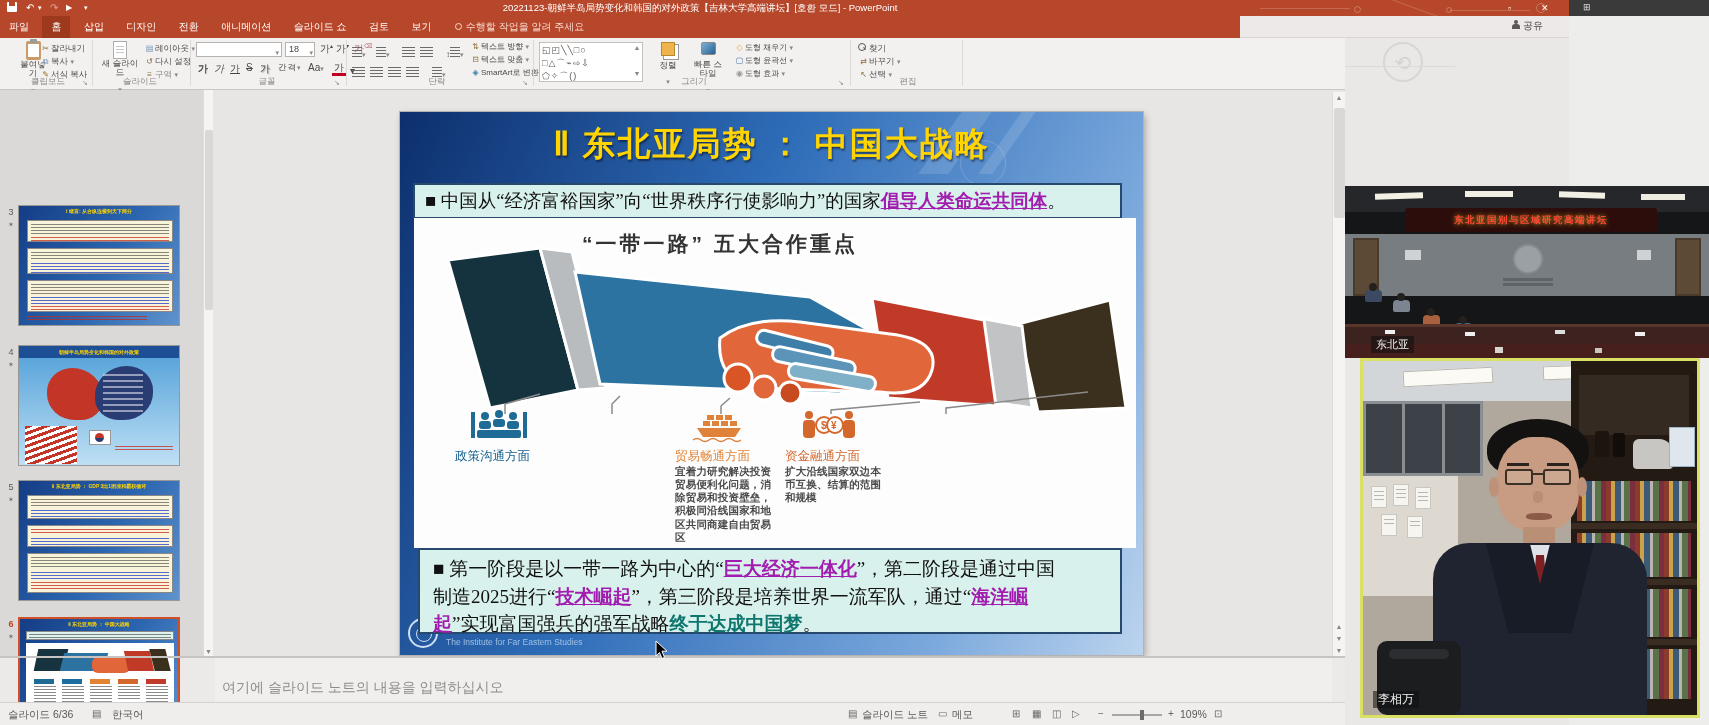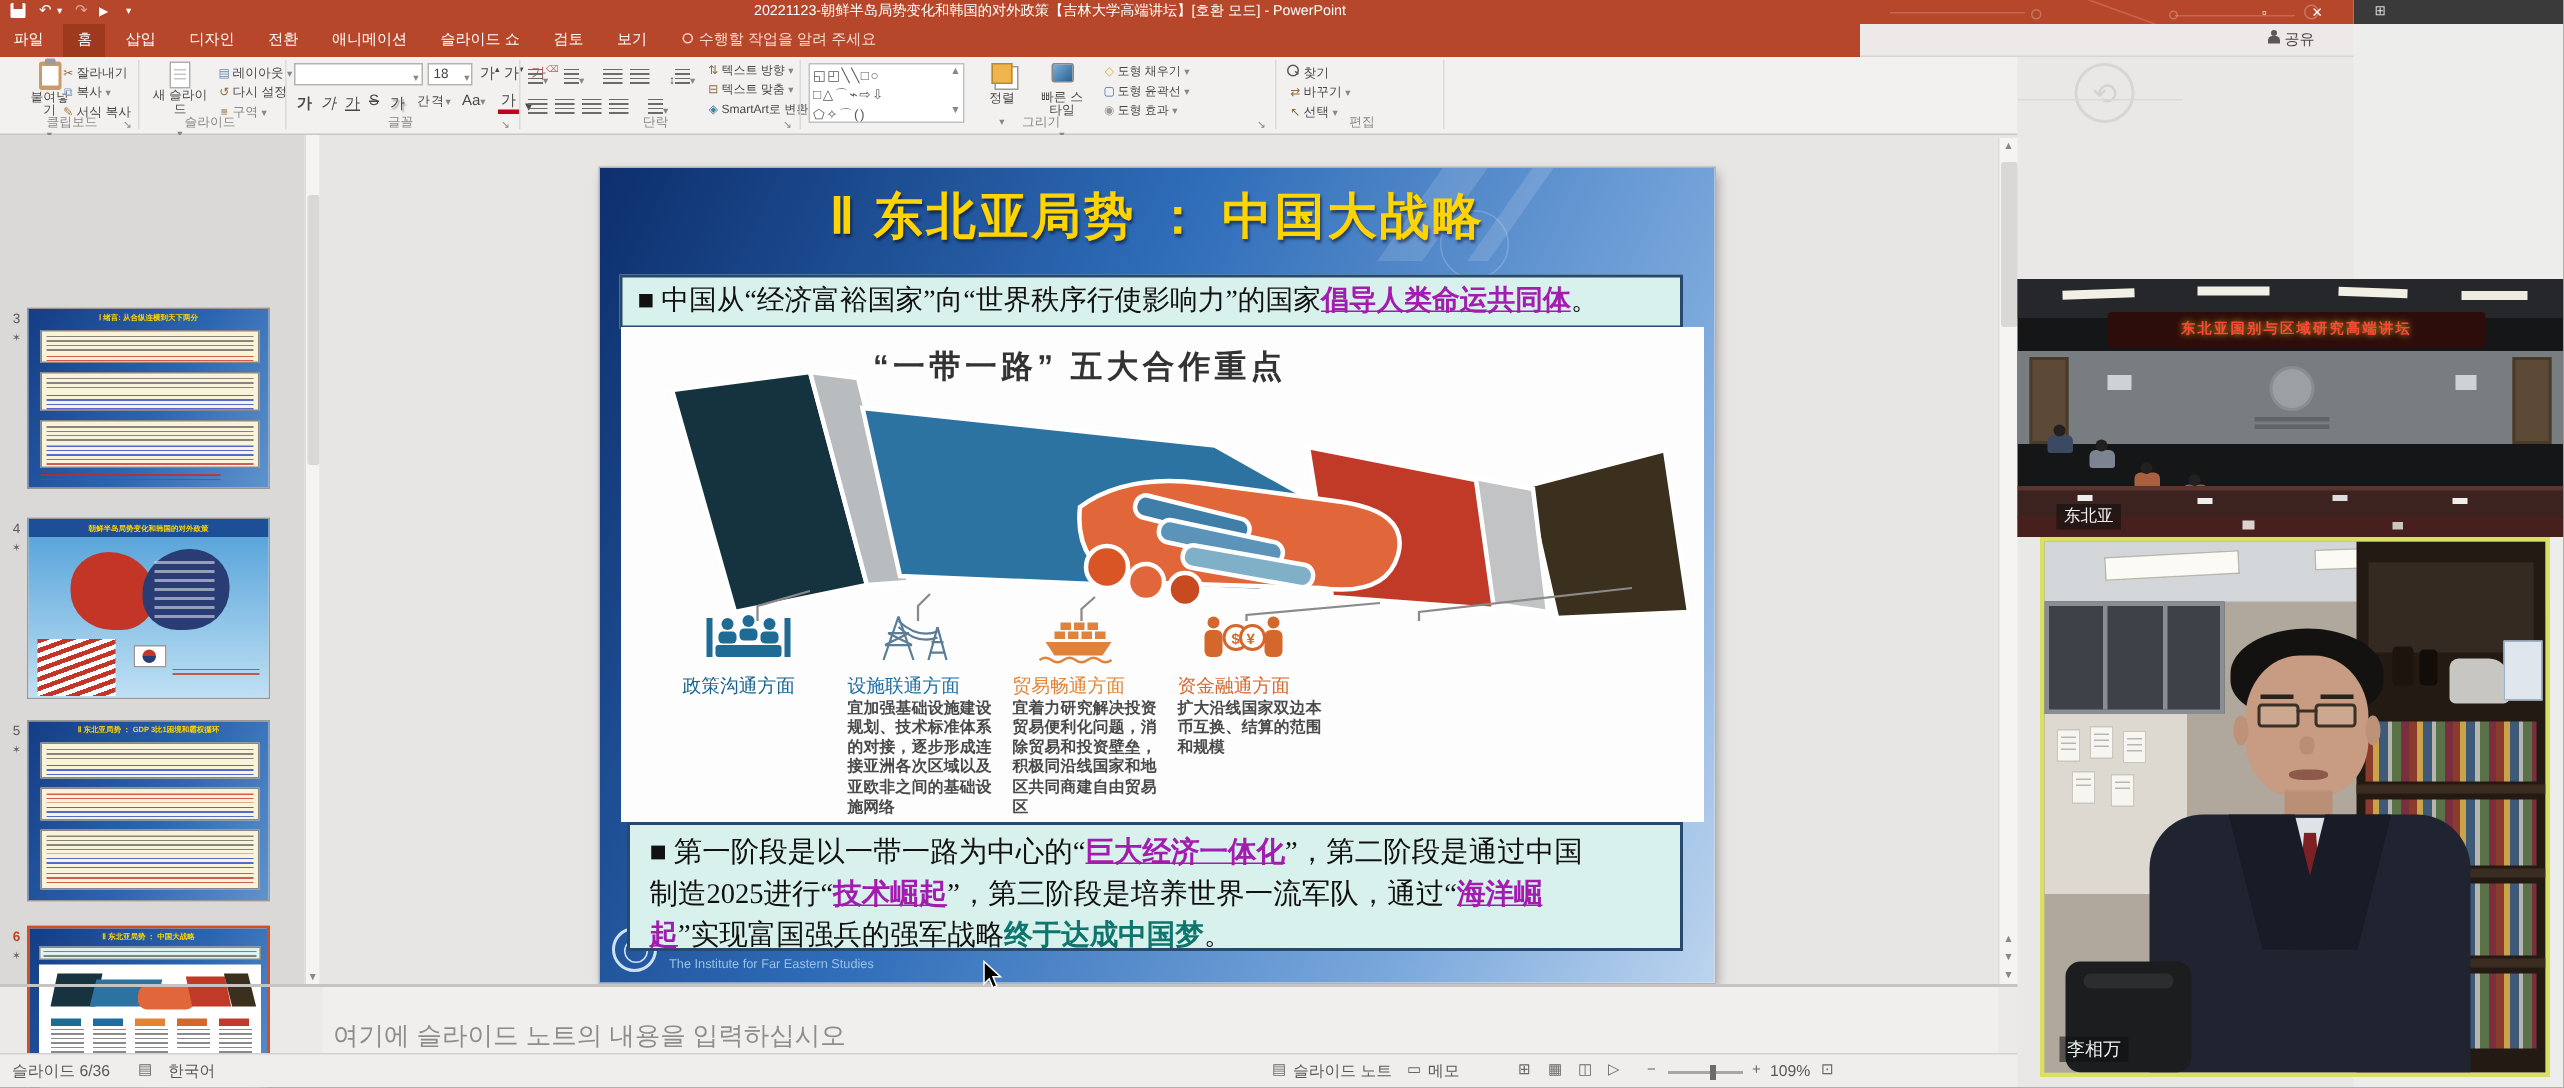--- a/index.html
+++ b/index.html
@@ -87,21 +87,21 @@
   .ifes-circle{width:30px;height:30px;border:2px solid #cfe0f2;border-radius:50%;position:relative}
   .ifes-circle:before{content:"";position:absolute;left:6px;top:6px;width:14px;height:14px;border:1px solid #cfe0f2;border-radius:50%}
   .ifes-abbr{font-size:13px;font-weight:bold;color:#e8eef8;letter-spacing:1px}
   .ifes-name{font-size:8.5px;color:#9cc0e4;white-space:nowrap}
   
   .vscroll{background:#f5f4f3;border-left:1px solid #dedcda}
   .sb-arrow{color:#8a8886;font-size:7px;text-align:center;width:100%}
   .sb-thumb{left:1px;width:11px;background:#dad8d6;border-radius:2px}
   
   .notespane{left:215px;top:658px;width:1117px;height:44px;background:#f1efee}
-  .notes-ph{left:7px;top:21px;font-size:17px;color:#8f8d8b;white-space:nowrap}
+  .notes-ph{left:7px;top:21px;font-size:14px;color:#8f8d8b;white-space:nowrap}
   .statusbar{left:0;top:702px;width:1345px;height:23px;background:#f0eeed;border-top:1px solid #d4d2d0}
   .st{font-size:10.5px;color:#5a5856;line-height:22px;white-space:nowrap}
   .stic{font-size:10px;color:#6a6866;line-height:22px}
   
   .right-strip{left:1569px;top:0;width:140px;height:725px;background:#ededec}
   .right-dark{left:1569px;top:0;width:140px;height:16px;background:#3a3a3a}
   .winB{left:1345px;top:38px;width:224px;height:687px;background:#eae8e7}
   .video-top{left:1345px;top:186px;width:364px;height:172px;background:#151618;overflow:hidden}
   .video-bottom{left:1360px;top:358px;width:340px;height:360px;border:3px solid #d9e063;background:#a9a399;overflow:hidden}
   .vlabel{background:rgba(15,15,15,.55);color:#f0f0f0;font-size:11px;line-height:17px;padding:0 5px;white-space:nowrap}
@@ -409,31 +409,20 @@
             <circle cx="30" cy="6" r="4"></circle>
             <circle cx="44" cy="8" r="4"></circle>
         <rect x="10" y="13" width="12" height="8" rx="3"></rect>
             <rect x="24" y="11" width="12" height="8" rx="3"></rect>
             <rect x="38" y="13" width="12" height="8" rx="3"></rect>
         <rect x="8" y="22" width="44" height="8" rx="2"></rect>
           </g>
         </svg>
       <div class="col-head" style="color: rgb(22, 96, 143);">政策沟通方面</div>
     </div>
-    <div class="a col" style="left:165px;width:96px">
-      <svg width="60" height="36" style="margin-left:14px">
-        <g stroke="#5b7d95" stroke-width="1.5" fill="none">
-        <path d="M20,3 L10,32 M20,3 L30,32 M13,14 L27,14 M11,22 L29,22 M13,14 L29,22 M27,14 L11,22"></path>
-        <path d="M46,10 L40,32 M46,10 L52,32 M42,20 L50,20 M41,27 L51,27"></path>
-        <path d="M20,6 Q33,18 46,13 M20,10 Q33,22 46,17"></path>
-          </g>
-        </svg>
-      <div class="col-head" style="color: rgb(29, 109, 160);">设施联通方面</div>
-      <div class="col-body">宜加强基础设施建设规划、技术标准体系的对接，逐步形成连接亚洲各次区域以及亚欧非之间的基础设施网络</div>
-    </div>
     <div class="a col" style="left:275px;width:96px">
       <svg width="60" height="36" style="margin-left:14px">
         <g fill="#e0823a">
             <rect x="18" y="7" width="7" height="5"></rect>
             <rect x="27" y="7" width="7" height="5"></rect>
             <rect x="36" y="7" width="7" height="5"></rect>
         <rect x="14" y="13" width="7" height="5"></rect>
             <rect x="23" y="13" width="7" height="5"></rect>
             <rect x="32" y="13" width="7" height="5"></rect>
             <rect x="41" y="13" width="7" height="5"></rect>

